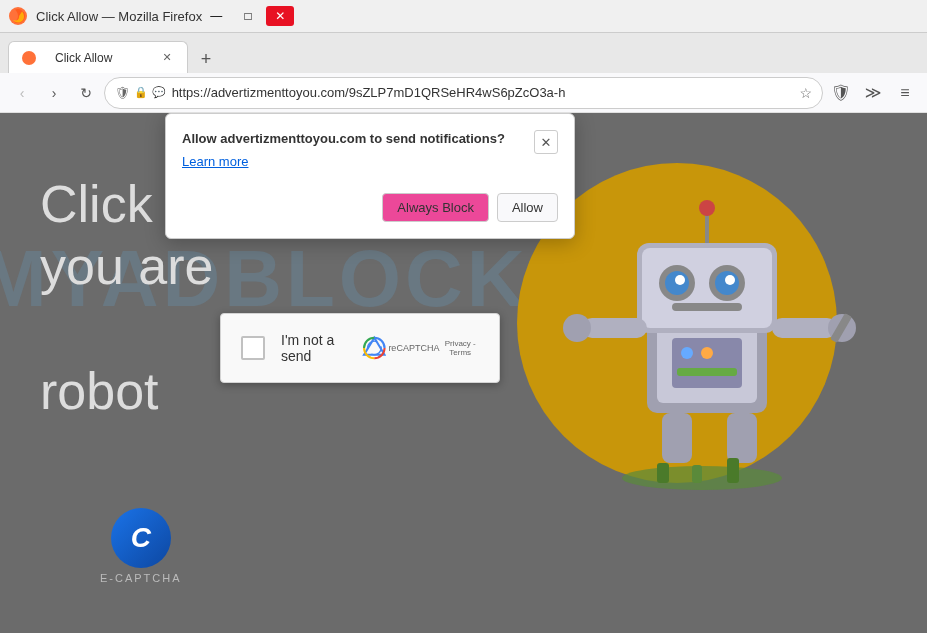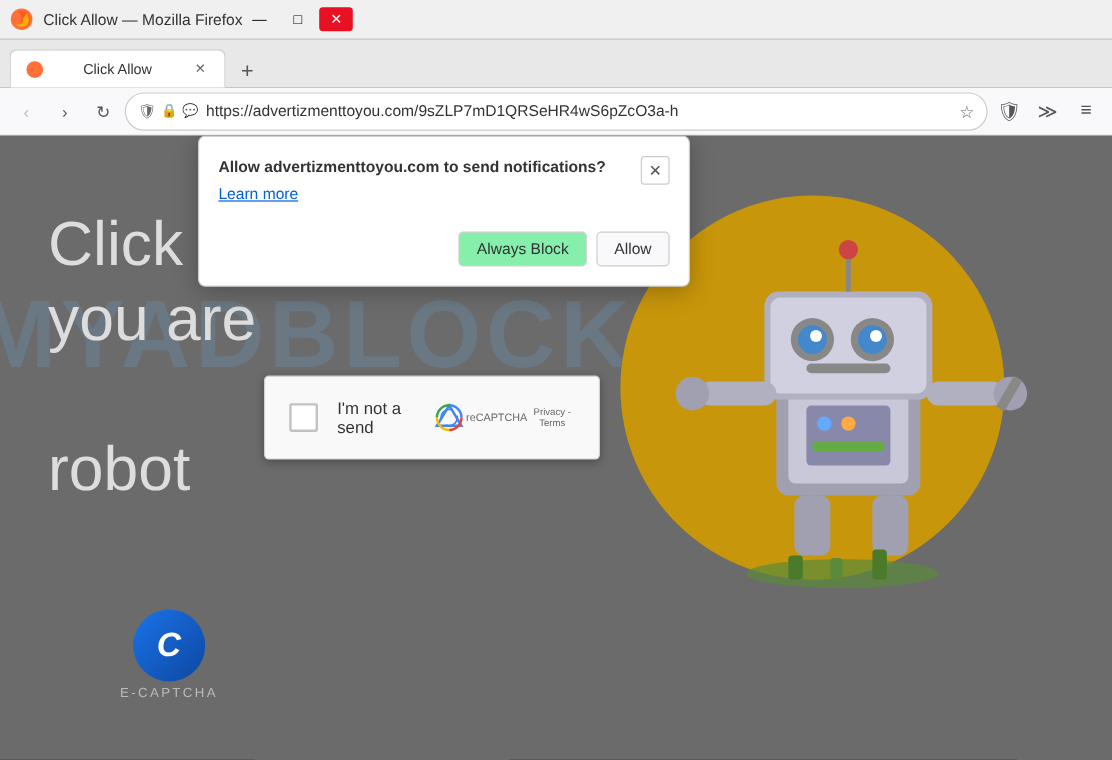--- a/index.html
+++ b/index.html
@@ -57,21 +57,20 @@
       border: 1px solid #ccc;
       border-bottom: none;
       border-radius: 6px 6px 0 0;
       height: 32px;
       min-width: 180px;
       max-width: 240px;
       cursor: pointer;
       font-size: 12px;
       color: #333;
       position: relative;
-      text-align: center;
     }
     .tab-label { flex: 1; overflow: hidden; white-space: nowrap; text-overflow: ellipsis; }
     .tab-close {
       width: 16px;
       height: 16px;
       display: flex;
       align-items: center;
       justify-content: center;
       border-radius: 50%;
       font-size: 11px;
@@ -330,21 +329,21 @@
       display: flex;
       justify-content: flex-end;
       gap: 8px;
     }
     .popup-btn {
       padding: 6px 14px;
       border-radius: 4px;
       font-size: 13px;
       cursor: pointer;
       border: 1px solid #ccc;
-      background: #86efac;
+      background: #ec4899;
       color: #333;
     }
     .popup-btn.primary {
       background: #f9f9fb;
       border-color: #ccc;
     }
   </style>
 </head>
 <body>
 

